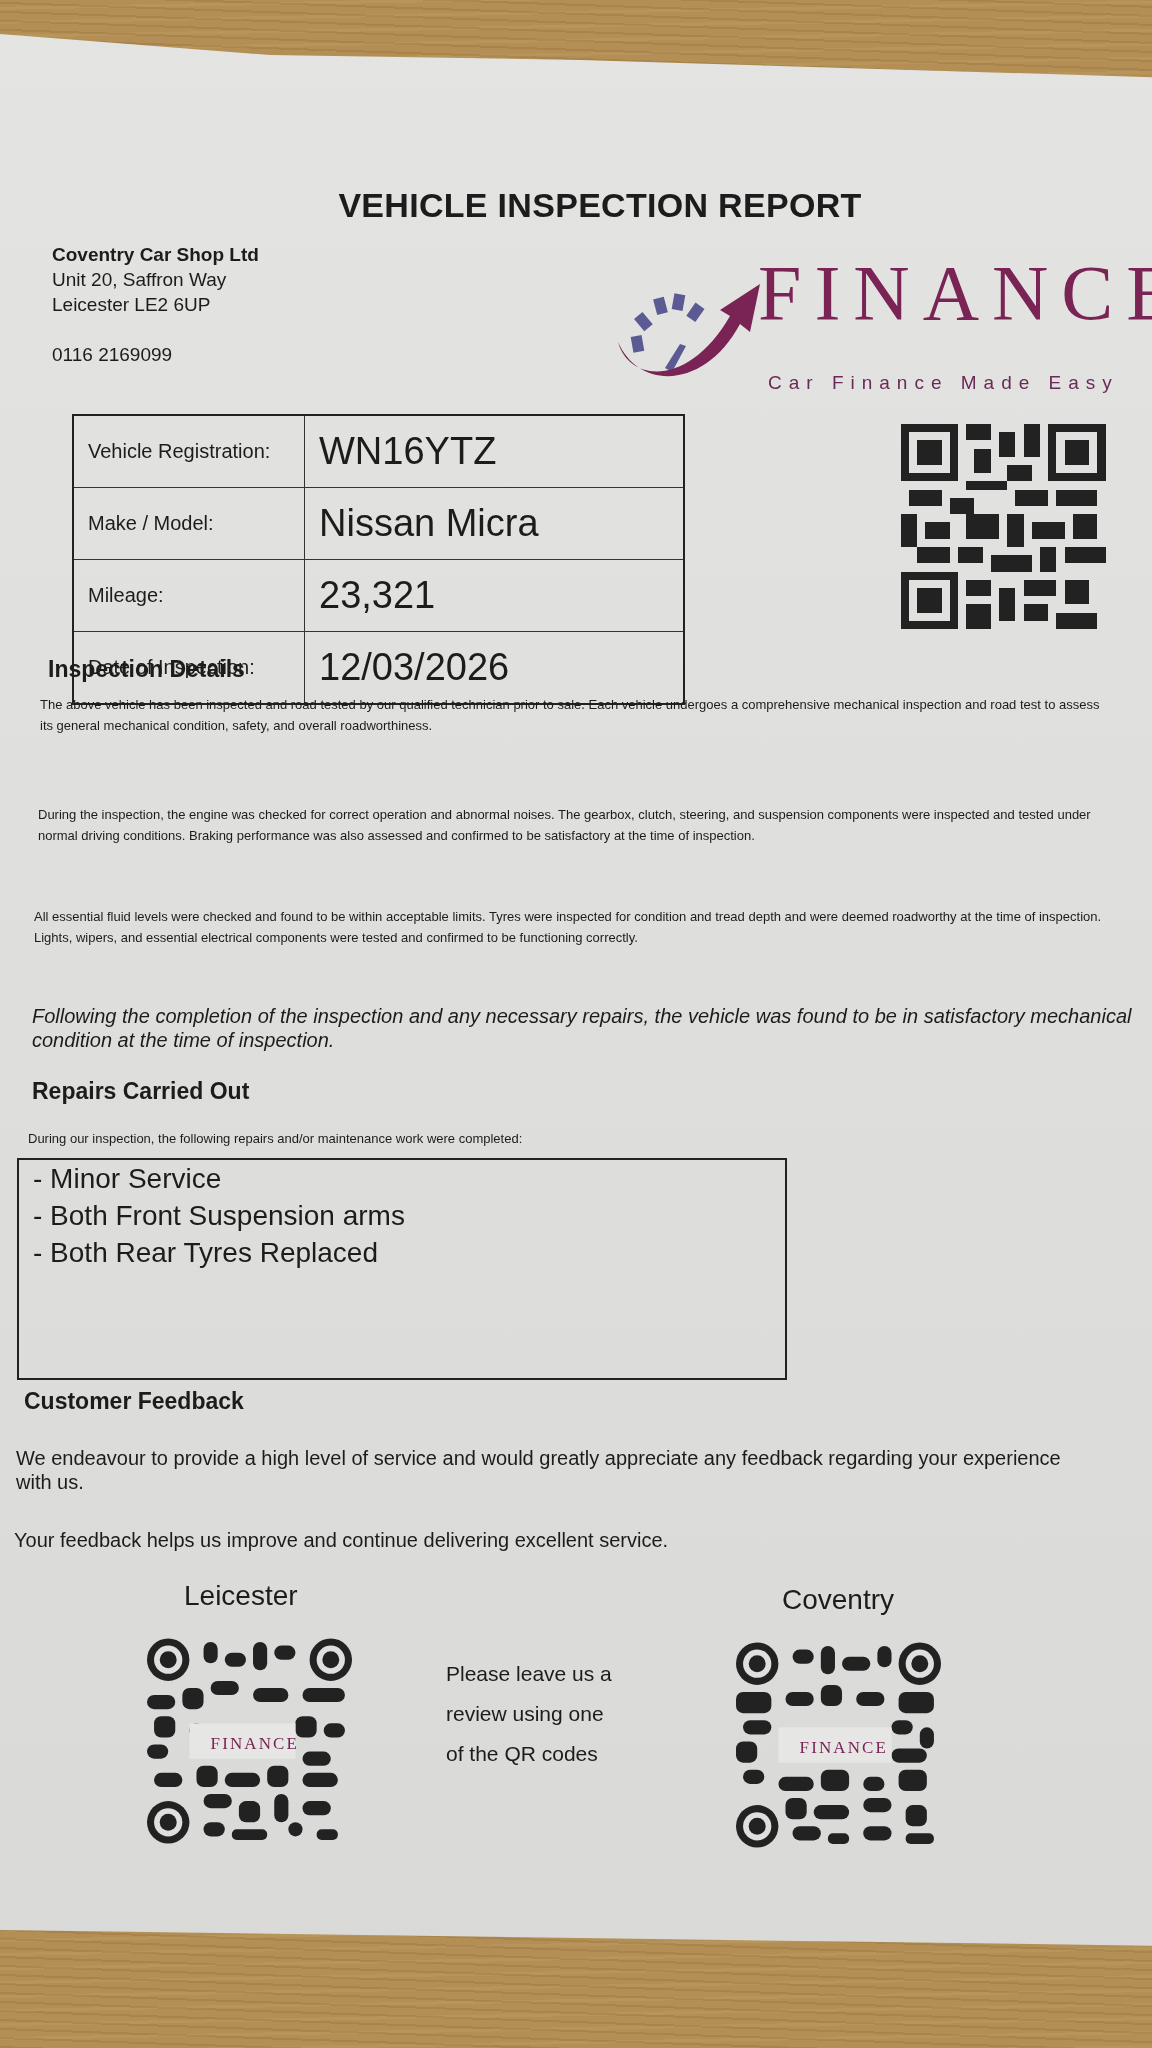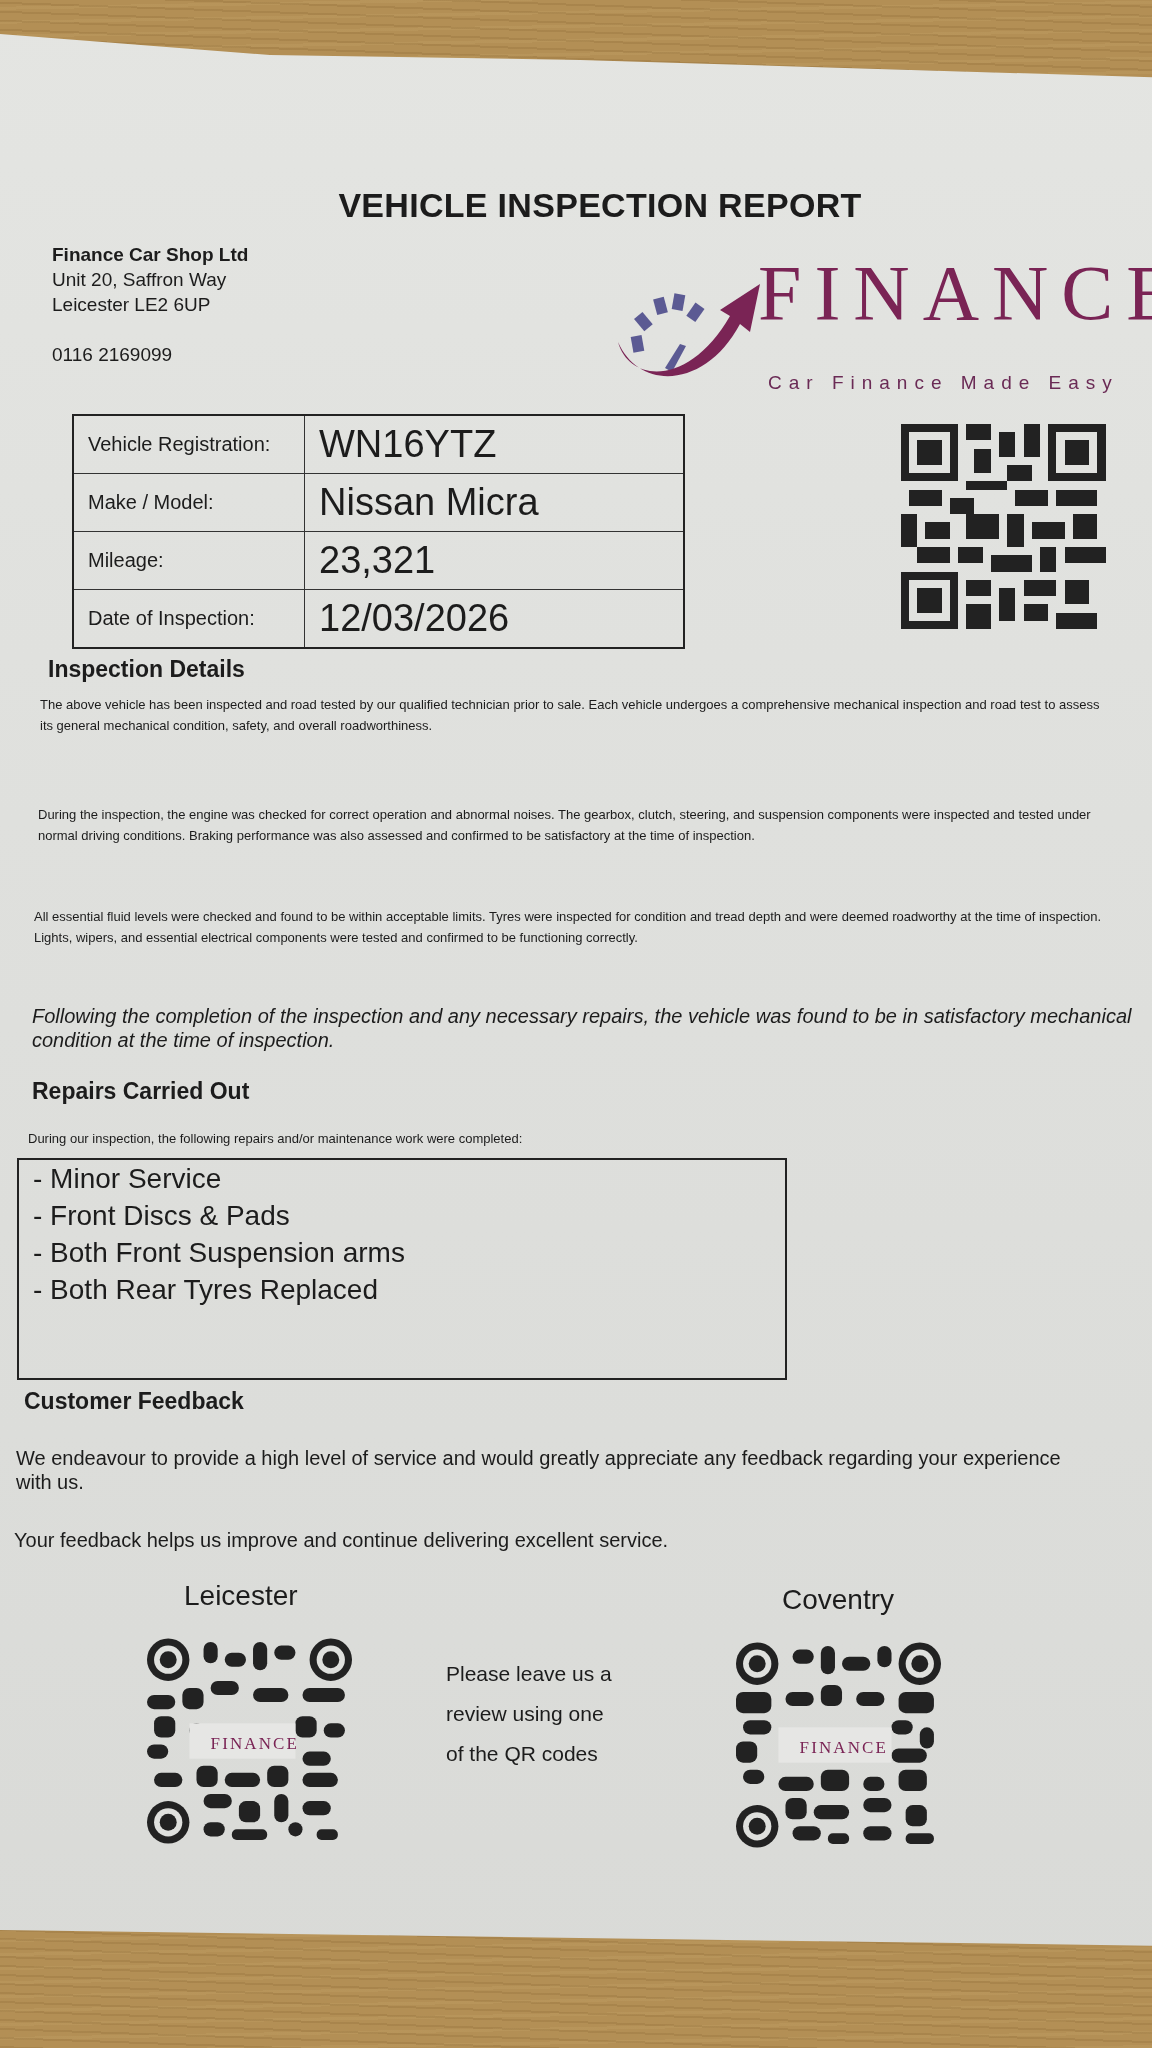--- a/index.html
+++ b/index.html
@@ -20,42 +20,42 @@
   .abs { position:absolute; }
   .title { left:0; width:1240px; top:186px; text-align:center; font-weight:bold; font-size:34px; letter-spacing:0.3px; }
   .company { left:72px; top:242px; font-size:19px; line-height:25px; }
   .company .name { font-weight:bold; }
   .phone { left:72px; top:344px; font-size:19px; }
   .logo { left:630px; top:256px; width:520px; height:145px; }
   .logo-text-big { position:absolute; left:148px; top:-2px; font-family:"Liberation Serif", serif; font-size:78px; color:#7a2455; letter-spacing:13px; line-height:78px; }
   .logo-text-mid { position:absolute; left:158px; top:68px; font-family:"Liberation Sans", sans-serif; font-size:44px; color:#474a7a; letter-spacing:7px; font-weight:300; line-height:46px; }
   .logo-text-small { position:absolute; left:158px; top:116px; font-size:19px; color:#6a2a55; letter-spacing:7px; }
   .vtable { left:92px; top:414px; border-collapse:collapse; border:2.5px solid #222; }
-  .vtable td { border:1.5px solid #333; height:49px; padding:4px 14px; }
+  .vtable td { border:1.5px solid #333; height:49px; padding:11px 14px; }
   .vtable td.lbl { width:202px; font-size:20px; }
   .vtable td.val { width:350px; font-size:38px; }
   .qr-top { left:918px; top:424px; width:210px; height:205px; }
   h2 { margin:4px; font-size:23px; font-weight:bold; }
   .para { font-size:13px; line-height:21px; }
   .para-lg { font-size:20px; line-height:24px; }
   .repairs-box { left:37px; top:1158px; width:770px; height:222px; border:2.5px solid #222; box-sizing:border-box; padding:0 0 0 14px; }
   .repairs-box div { font-size:28px; line-height:37px; }
   .qr-label { font-size:28px; }
   .review { font-size:21px; line-height:40px; }
   .qr-bot { width:205px; height:210px; }
 </style>
 </head>
 <body>
 
 <div class="paper">
 
   <div class="abs title">VEHICLE INSPECTION REPORT</div>
 
   <div class="abs company">
-    <div class="name">Finance Car Shop Ltd</div>
+    <div class="name">Coventry Car Shop Ltd</div>
     <div>Unit 20, Saffron Way</div>
     <div>Leicester LE2 6UP</div>
   </div>
   <div class="abs phone">0116 2169099</div>
 
   <div class="abs logo">
     <svg width="160" height="140" viewBox="0 0 160 140" style="position:absolute;left:0;top:0;">
       <g fill="#5b5a93">
         <rect x="28" y="58" width="11" height="16" transform="rotate(-40 33 66)"></rect>
         <rect x="45" y="42" width="11" height="16" transform="rotate(-15 50 50)"></rect>
@@ -136,21 +136,20 @@
     <p class="abs para" style="left:58px;top:804px;width:1080px;margin:0;">During the inspection, the engine was checked for correct operation and abnormal noises. The gearbox, clutch, steering, and suspension components were inspected and tested under normal driving conditions. Braking performance was also assessed and confirmed to be satisfactory at the time of inspection.</p>
     <p class="abs para" style="left:54px;top:906px;width:1090px;margin:0;">All essential fluid levels were checked and found to be within acceptable limits. Tyres were inspected for condition and tread depth and were deemed roadworthy at the time of inspection. Lights, wipers, and essential electrical components were tested and confirmed to be functioning correctly.</p>
     <p class="abs para-lg" style="left:52px;top:1004px;width:1110px;margin:0;font-style:italic;">Following the completion of the inspection and any necessary repairs, the vehicle was found to be in satisfactory mechanical condition at the time of inspection.</p>
   </section>
 
   <section>
     <h2 class="abs" style="left:48px;top:1074px;">Repairs Carried Out</h2>
     <p class="abs para" style="left:48px;top:1128px;margin:0;">During our inspection, the following repairs and/or maintenance work were completed:</p>
     <div class="abs repairs-box">
       <div>- Minor Service</div>
-      <div>-  Front Discs &amp; Pads</div>
       <div>-  Both Front Suspension arms</div>
       <div>-  Both Rear Tyres Replaced</div>
     </div>
   </section>
 
   <section>
     <h2 class="abs" style="left:40px;top:1384px;">Customer Feedback</h2>
     <p class="abs para-lg" style="left:36px;top:1446px;width:1080px;margin:0;">We endeavour to provide a high level of service and would greatly appreciate any feedback regarding your experience with us.</p>
     <p class="abs para-lg" style="left:34px;top:1528px;margin:0;">Your feedback helps us improve and continue delivering excellent service.</p>
 

